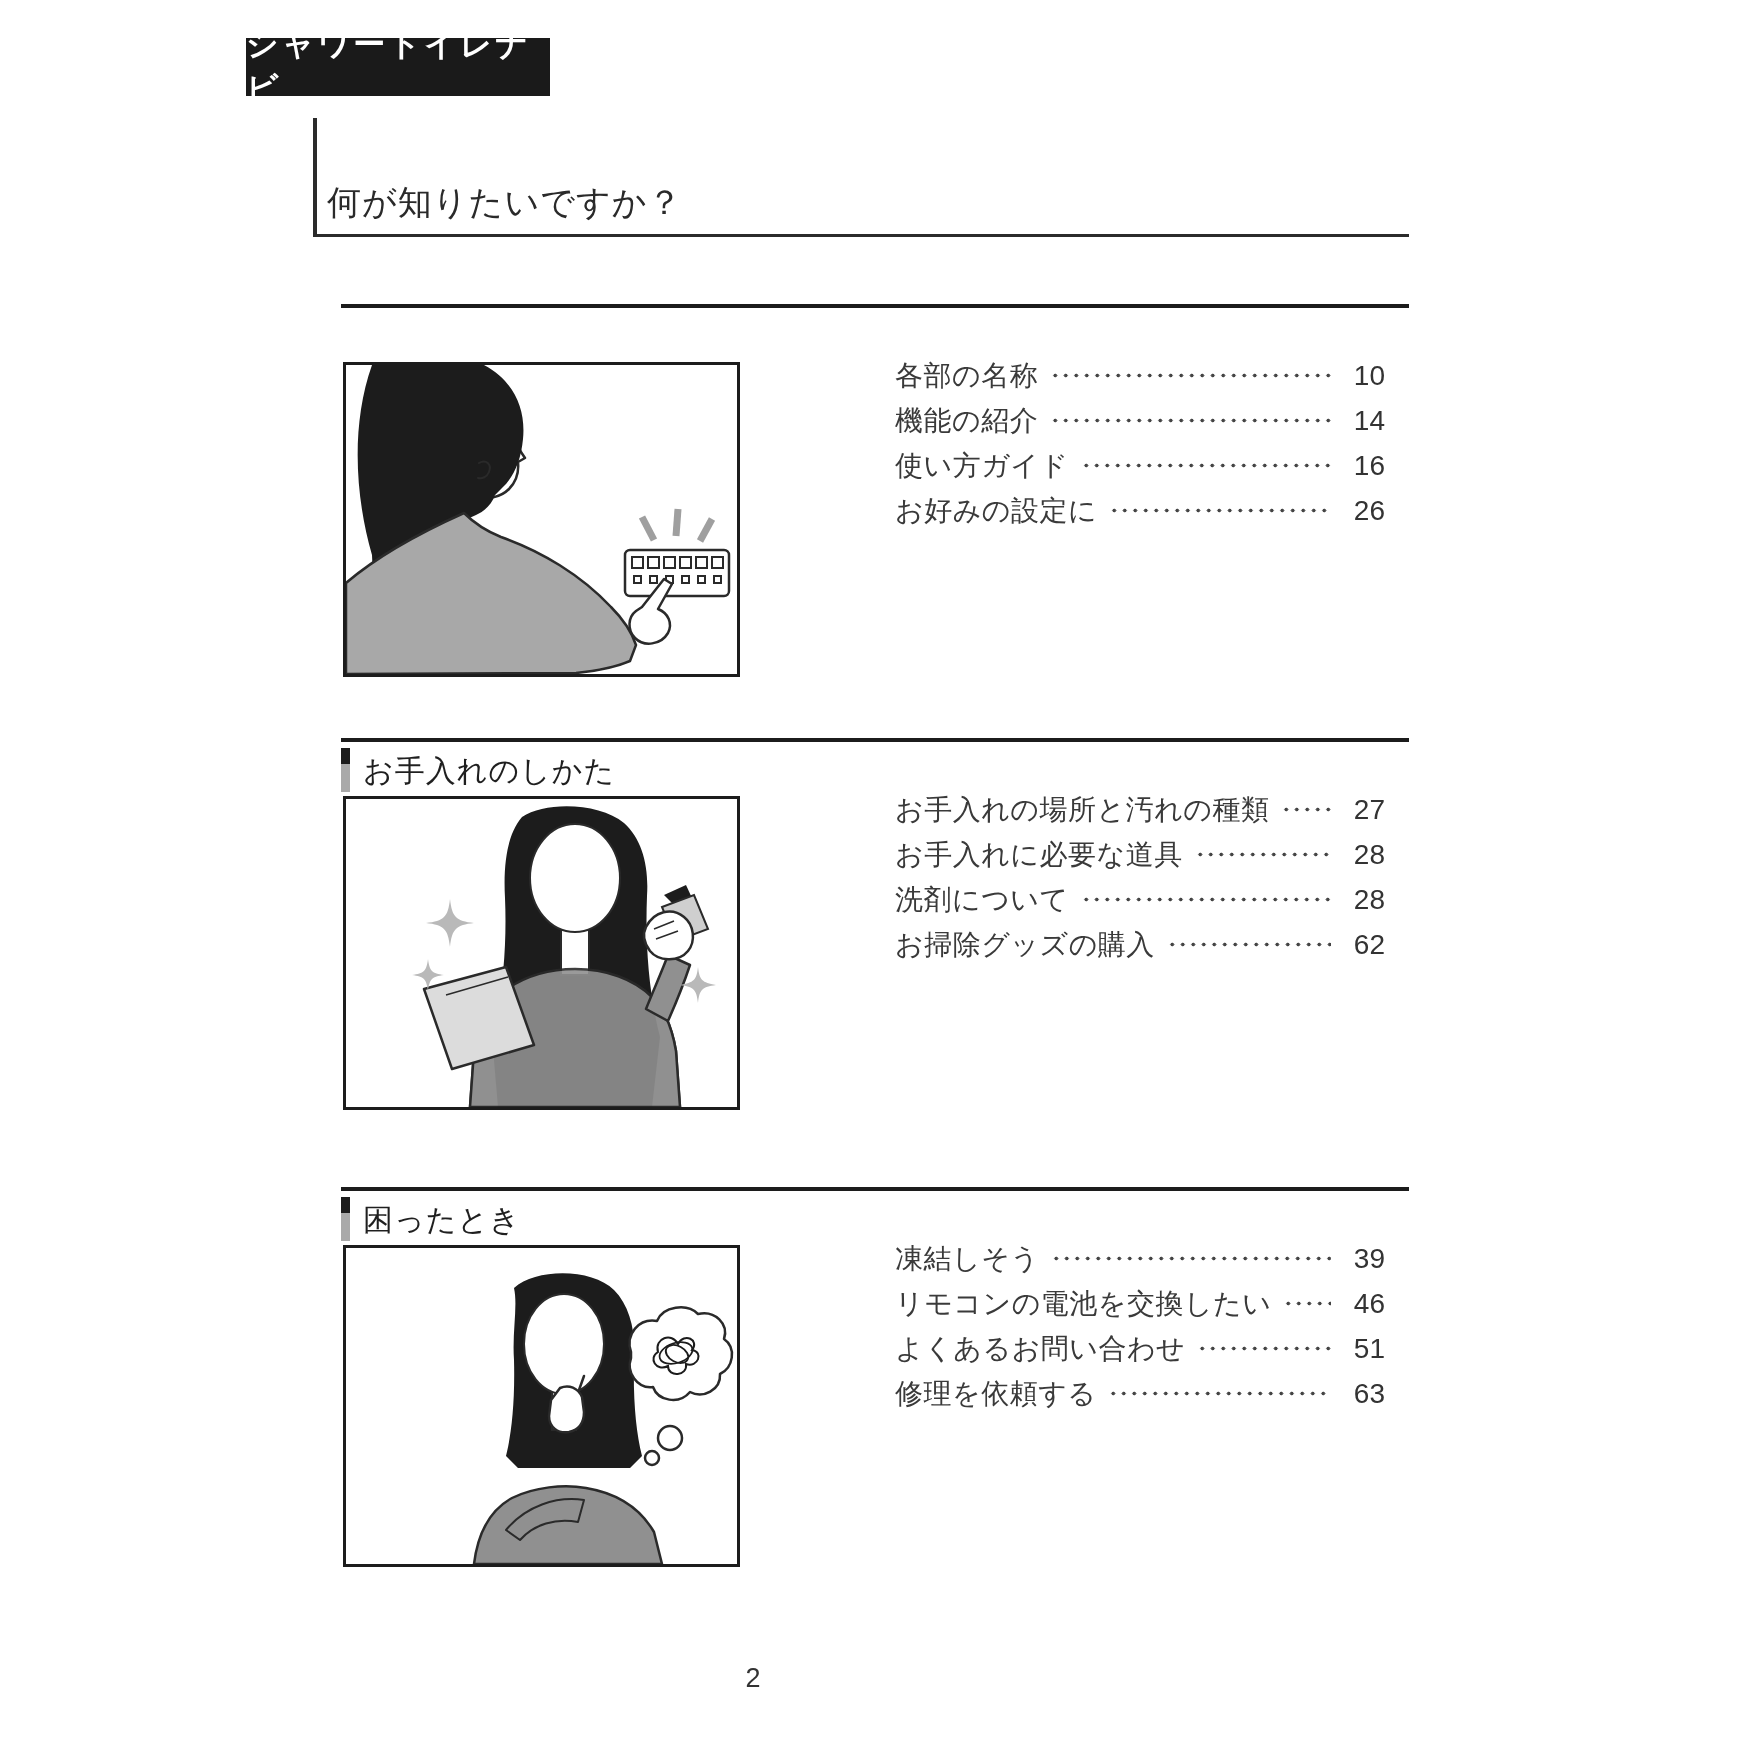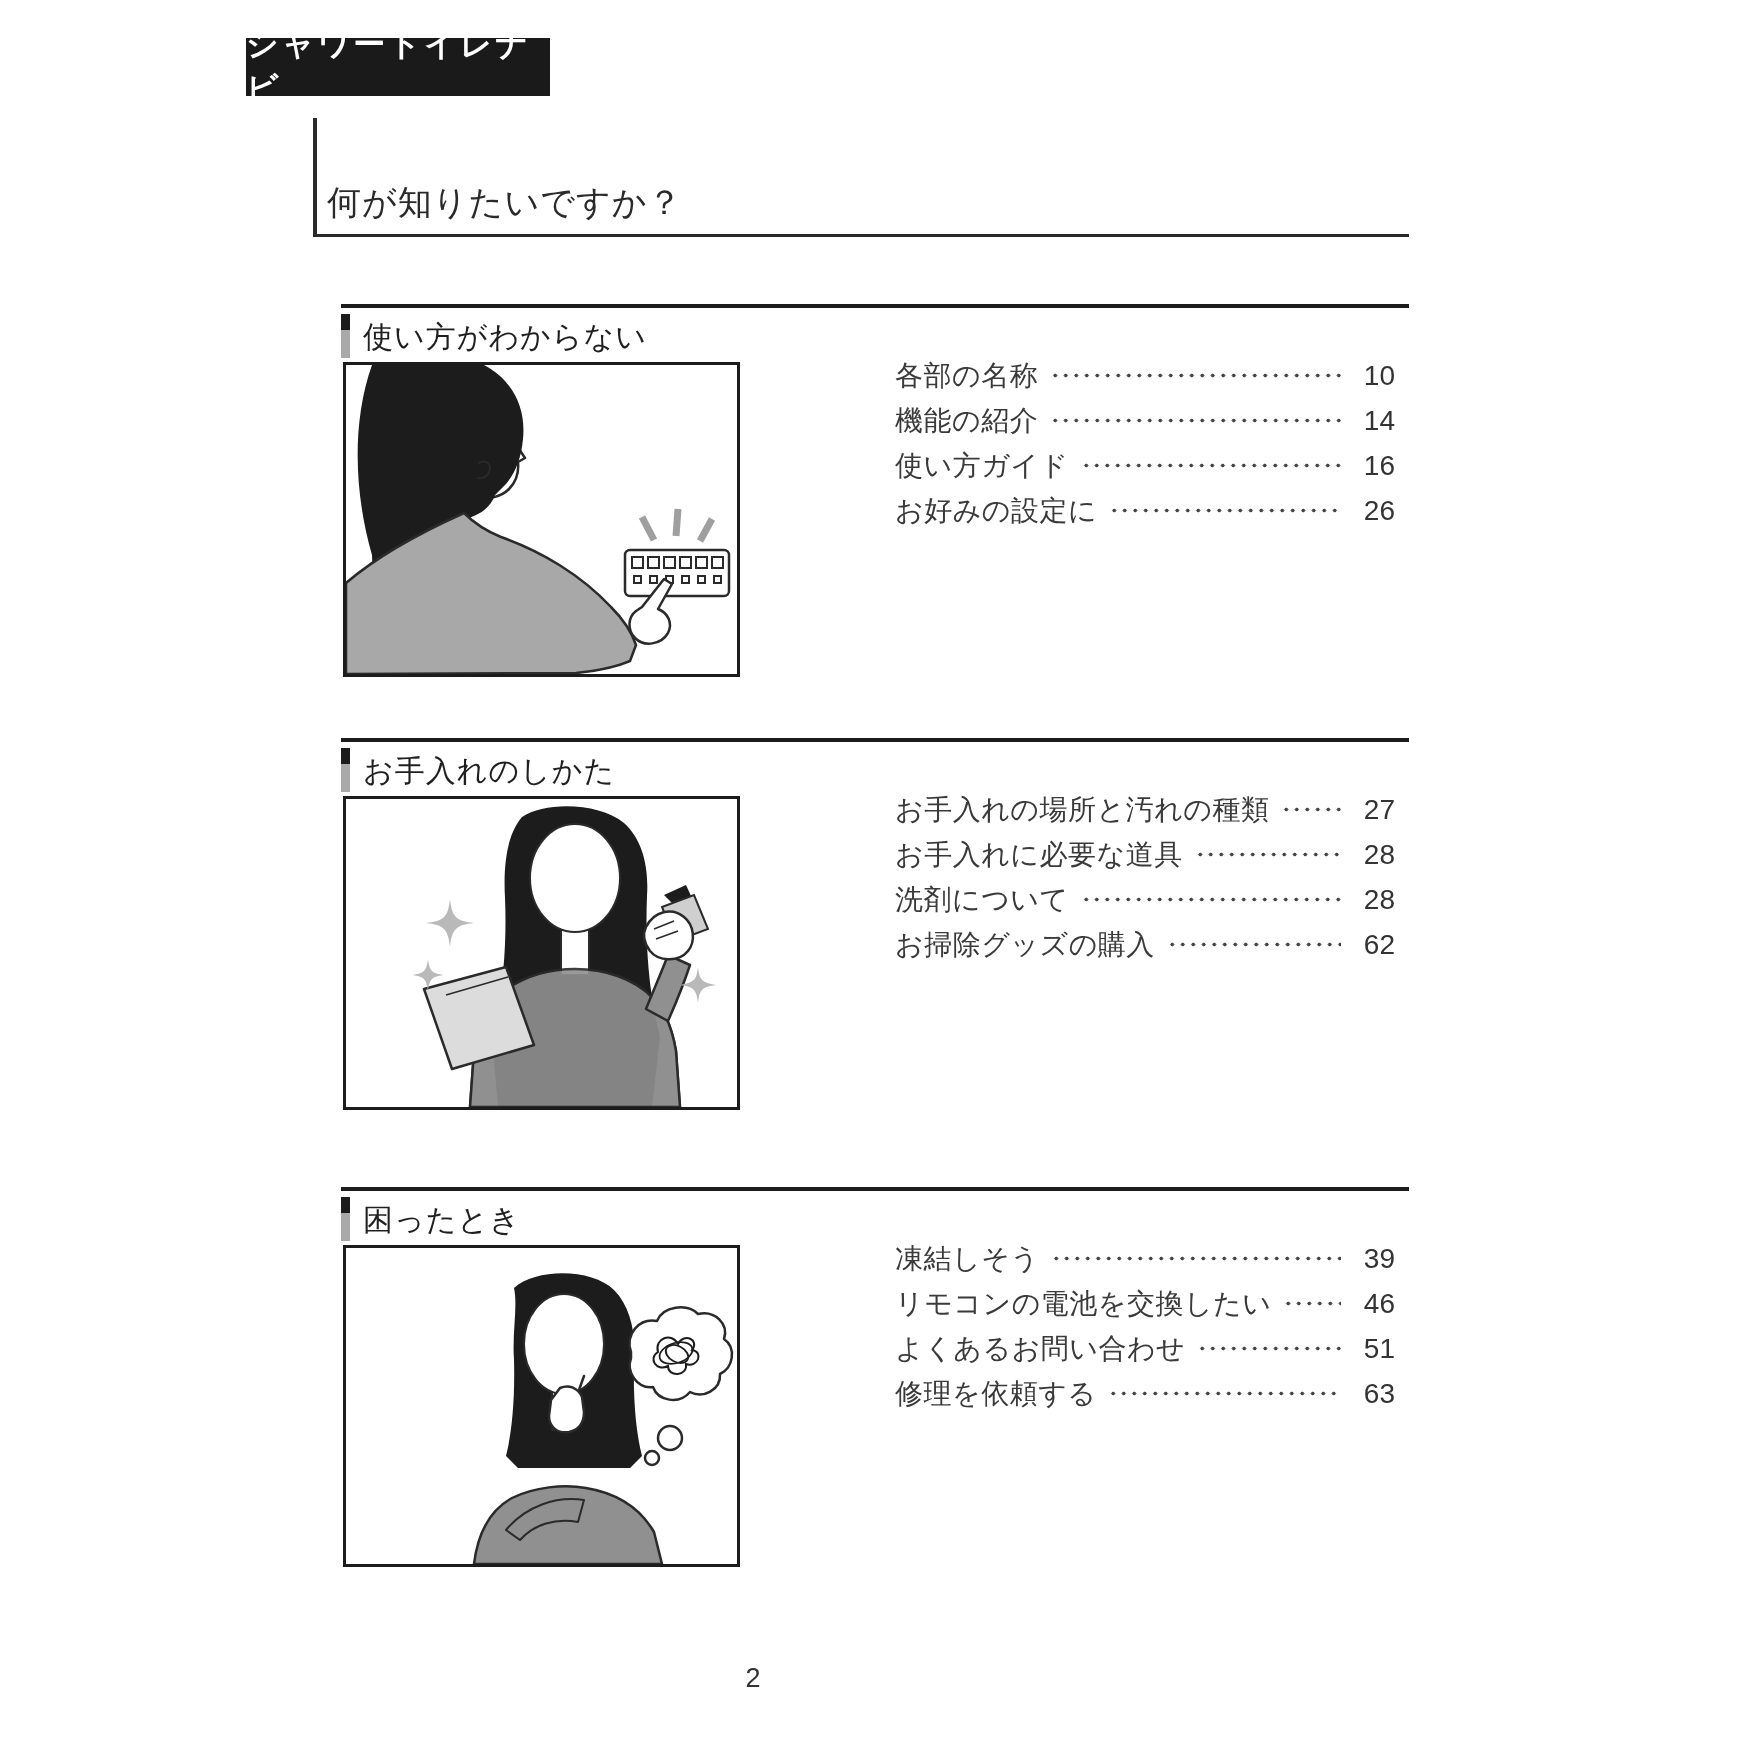--- a/index.html
+++ b/index.html
@@ -24,21 +24,21 @@
   #section-1 { top:304px; }
   #section-2 { top:738px; }
   #section-3 { top:1172px;margin-top:15px; }
   .section-header { display:flex; align-items:flex-start; margin-top:6px; height:44px; }
   .header-bar {
     width:9px; height:44px; flex:0 0 9px;
     background:linear-gradient(to bottom, #1c1c1c 0 36%, #a9a9a9 36% 100%);
   }
   .header-text { font-size:30px; color:#1f1f1f; margin-left:13px; padding-top:3px; letter-spacing:1px; }
 
-  .section-body { position:absolute; top:54px; left:0; right:8px; display:flex; align-items:flex-start; }
+  .section-body { position:absolute; top:54px; left:0; right:18px; display:flex; align-items:flex-start; }
   .illus { width:397px; flex:0 0 397px; border:3px solid #1c1c1c; background:#fff; margin-left:2px; }
   #illus-1 { height:315px; } #illus-2 { height:314px; } #illus-3 { height:322px; }
   .illus svg { display:block; width:100%; height:100%; }
 
   .toc { flex:1; margin-left:155px; margin-top:-9px; padding-right:6px; }
   .toc-row { display:flex; align-items:center; height:45px; font-size:28px; color:#3a3a3a; }
   .toc-label { white-space:nowrap; letter-spacing:0.5px; }
   .toc-dots {
     flex:1; align-self:stretch; margin:0 10px 0 12px;
     background-image:radial-gradient(circle, #444444 1.8px, transparent 2.1px);
@@ -55,24 +55,20 @@
 
   <div class="banner">
     <span>シャワートイレナビ</span>
   </div>
 
   <div class="title-block">
     <div class="title-text">何が知りたいですか？</div>
   </div>
 
   <div class="section" id="section-1">
-    <div class="section-header">
-      <div class="header-bar"></div>
-      <div class="header-text">使い方がわからない</div>
-    </div>
     <div class="section-body">
       <div class="illus" id="illus-1">
         <svg viewBox="0 0 391 309">
           <g>
             <path d="M130,34 C146,32 158,42 164,57 C168,67 170,78 175,87 L179,93 L172,97 C173,107 170,117 163,124 C155,132 142,135 131,132 L118,127 Z" fill="#ffffff" stroke="#2a2a2a" stroke-width="2.5" stroke-linejoin="round"></path>
             <path d="M26,0 L138,0 C168,16 180,44 177,74 C175,95 168,112 156,123 L149,130 C146,139 139,146 130,150 L119,155 C108,196 88,214 80,252 L70,309 L8,309 C20,262 28,222 26,190 C10,135 4,62 26,0 Z" fill="#1c1c1c"></path>
             <path d="M133,98 C140,94 146,99 143,107 C141,112 136,114 132,113" fill="none" stroke="#2a2a2a" stroke-width="2" stroke-linecap="round"></path>
             <path d="M118,148 C128,158 140,166 155,172 C195,186 235,210 265,242 C278,255 286,268 290,280 L284,296 C270,302 250,306 230,308 L0,309 L0,218 C35,188 80,165 118,148 Z" fill="#a8a8a8" stroke="#2a2a2a" stroke-width="2.5" stroke-linejoin="round"></path>
           </g>
           <g>

